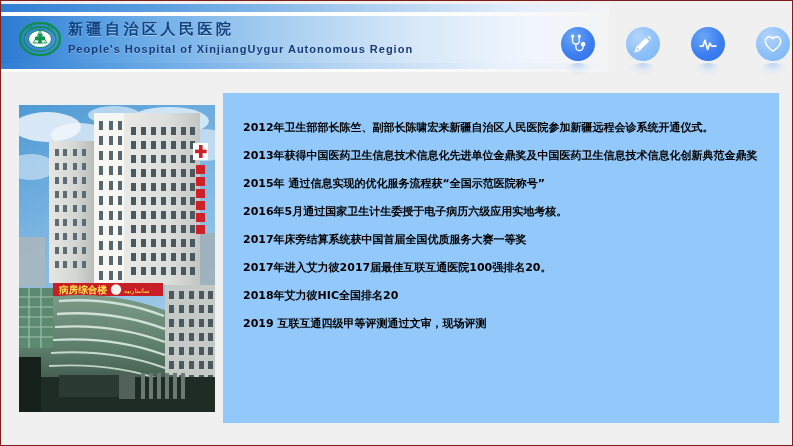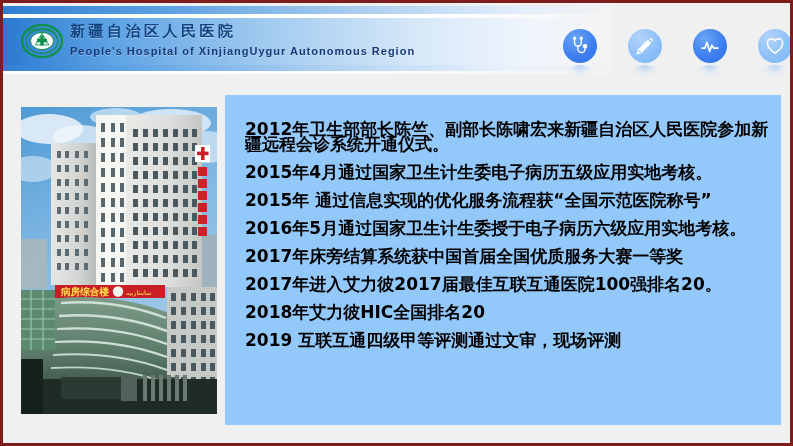--- a/index.html
+++ b/index.html
@@ -7,21 +7,21 @@
     width:793px;height:446px;
     background:#f0f0f0;
     font-family:"Liberation Sans","DejaVu Sans",sans-serif;
     overflow:hidden;
     position:relative;
   }
   .slide{
     position:absolute;left:0;top:0;width:793px;height:446px;
     background:#f0f0f0;
     box-sizing:border-box;
-    border:3px solid #7f1d1d;
+    border:1px solid #7f1d1d;
     overflow:hidden;
   }
 
   
   .header{
     position:absolute;left:0;top:0;width:793px;height:72px;
   }
   .hdr-topbar{
     position:absolute;left:0;top:3px;width:608px;height:8px;
     background:linear-gradient(to right,#2f7fd4 0%,#5fa2e2 28%,#a9cdf0 58%,#e3eefb 85%,#f3f3f3 100%);
@@ -93,21 +93,21 @@
   .content-panel{
     position:absolute;left:222px;top:92px;width:556px;height:330px;
     background:#93c8fa;
     box-sizing:border-box;
   }
   .content-inner{
     position:absolute;left:20px;top:27px;right:12px;
   }
   .line{
     font-family:"DejaVu Sans","Liberation Sans",sans-serif;
-    font-size:17px;
+    font-size:11px;
     font-weight:bold;
     color:#000000;
     line-height:15px;
     margin-bottom:13px;
     letter-spacing:0px;
     word-break:break-all;
   }
   .line:last-child{margin-bottom:12px;}
 </style>
 </head>
@@ -470,21 +470,21 @@
         <rect x="154" y="268" width="4" height="26"></rect>
           <rect x="162" y="268" width="4" height="26"></rect>
       </g>
       <rect x="0" y="252" width="22" height="55" fill="#17211c"></rect>
     </svg>
   </div>
 
   <div class="content-panel">
     <div class="content-inner">
       <div class="line">2012年卫生部部长陈竺、副部长陈啸宏来新疆自治区人民医院参加新疆远程会诊系统开通仪式。</div>
-      <div class="line">2015年4月通过国家卫生计生委电子病历五级应用实地考核。</div>
+      <div class="line">2013年获得中国医药卫生信息技术信息化先进单位金鼎奖及中国医药卫生信息技术信息化创新典范金鼎奖</div>
       <div class="line">2015年  通过信息实现的优化服务流程获“全国示范医院称号”</div>
       <div class="line">2016年5月通过国家卫生计生委授于电子病历六级应用实地考核。</div>
       <div class="line">2017年床旁结算系统获中国首届全国优质服务大赛一等奖</div>
       <div class="line">2017年进入艾力彼2017届最佳互联互通医院100强排名20。</div>
       <div class="line">2018年艾力彼HIC全国排名20</div>
       <div class="line">2019  互联互通四级甲等评测通过文审，现场评测</div>
     </div>
   </div>
 
 </div>

